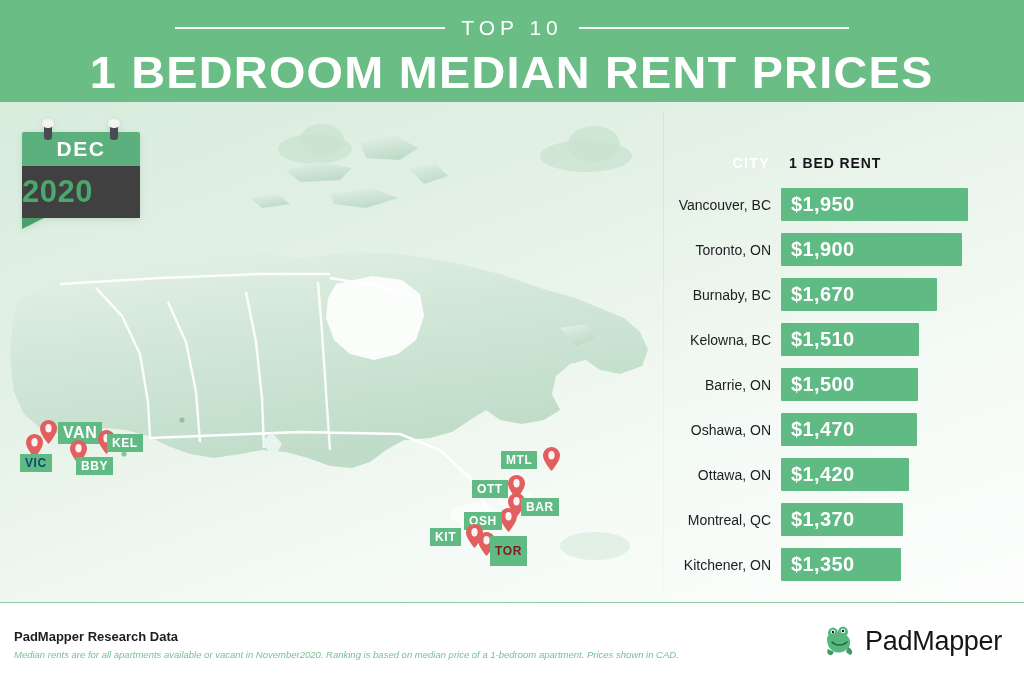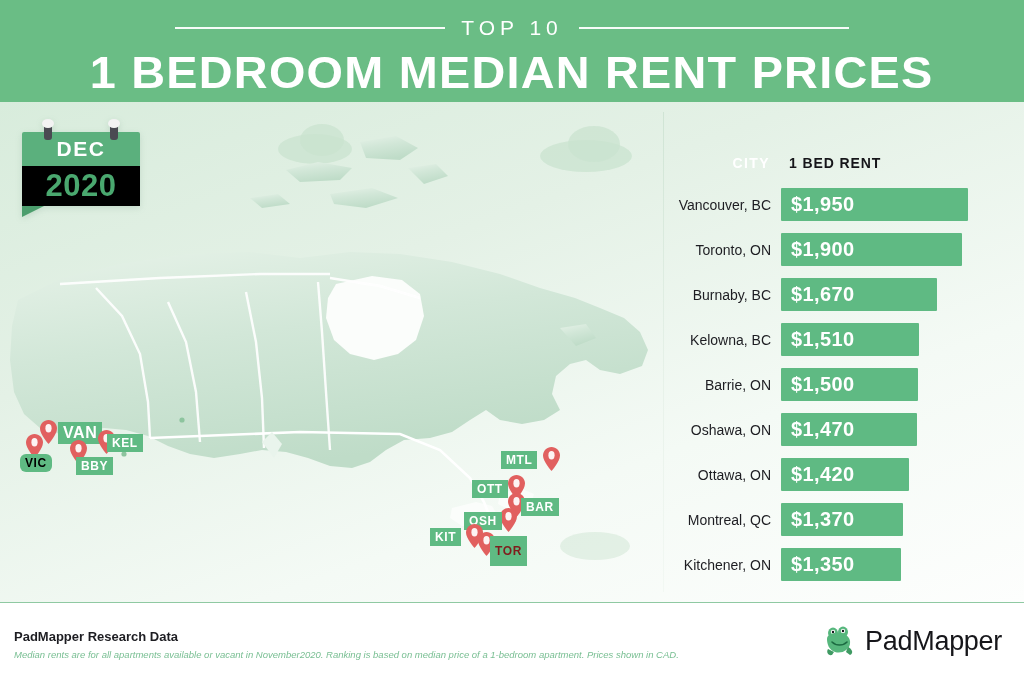--- a/index.html
+++ b/index.html
@@ -72,22 +72,22 @@
   }
   .cal-top {
     height: 34px; background: #5bb07d;
     display: flex; align-items: center; justify-content: center;
     border-radius: 2px 2px 0 0;
   }
   .cal-month {
     color: #ffffff; font-size: 21px; font-weight: 700; letter-spacing: 1.5px;
   }
   .cal-bottom {
-    height: 40px; background: #000000;
-    display: flex; align-items: center; justify-content: center;
+    height: 52px; background: #404040;
+    display: flex; align-items: center; 
     position: relative;
   }
   .cal-year {
     color: #4aa86f; font-size: 31px; font-weight: 700; letter-spacing: .5px;
   }
   .cal-fold {
     position: absolute; left: 0; bottom: -11px;
     width: 0; height: 0;
     border-left: 22px solid #4c9e6d;
     border-bottom: 11px solid transparent;
@@ -253,21 +253,21 @@
       </svg>
     </div>
     <div style="position:absolute; left:107px; top:332px; background:#5fba83; color:#fff; font-size:12px; font-weight:700; padding:2px 5px; letter-spacing:.6px;">KEL</div>
 
     <div style="position:absolute; left:26px; top:332px;">
       <svg width="17" height="24" viewBox="0 0 17 24">
         <path d="M8.5 0C3.8 0 0 3.8 0 8.5C0 14.5 8.5 24 8.5 24S17 14.5 17 8.5C17 3.8 13.2 0 8.5 0Z" fill="#e1605f"></path>
         <ellipse cx="8.5" cy="8.3" rx="3.1" ry="4.2" fill="#fdf3f3"></ellipse>
       </svg>
     </div>
-    <div style="position:absolute; left:20px; top:352px; background:#5fba83; color:#000000; font-size:12px; font-weight:700; padding:2px 5px; letter-spacing:.6px;border-radius:6px;">VIC</div>
+    <div style="position:absolute; left:20px; top:352px; background:#5fba83; color:#0c4a6e; font-size:12px; font-weight:700; padding:2px 5px; letter-spacing:.6px;">VIC</div>
 
     <div style="position:absolute; left:70px; top:338px;">
       <svg width="17" height="24" viewBox="0 0 17 24">
         <path d="M8.5 0C3.8 0 0 3.8 0 8.5C0 14.5 8.5 24 8.5 24S17 14.5 17 8.5C17 3.8 13.2 0 8.5 0Z" fill="#e1605f"></path>
         <ellipse cx="8.5" cy="8.3" rx="3.1" ry="4.2" fill="#fdf3f3"></ellipse>
       </svg>
     </div>
     <div style="position:absolute; left:76px; top:355px; background:#5fba83; color:#fff; font-size:12px; font-weight:700; padding:2px 5px; letter-spacing:.6px;">BBY</div>
 
     <div style="position:absolute; left:543px; top:345px;">

